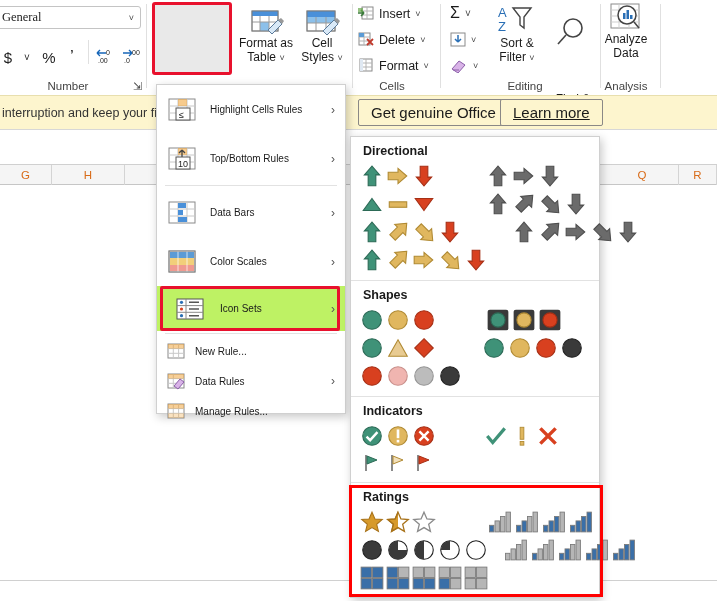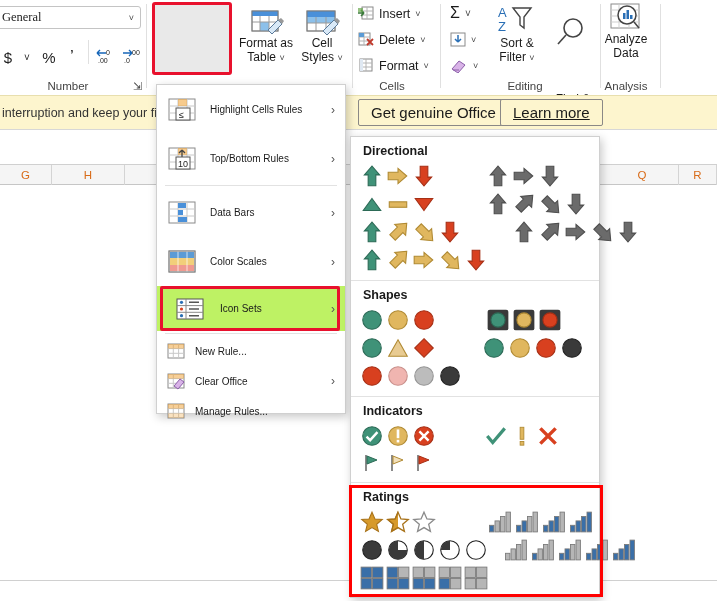--- a/index.html
+++ b/index.html
@@ -398,21 +398,21 @@
     <span class="marrow"></span>
   </div>
 
   <div class="mi small">
     <svg width="20" height="18" viewBox="0 0 20 18">
       <rect x="2" y="2" width="16" height="14" fill="#fff" stroke="#8a8a8a"></rect>
       <path d="M2 6.6 H18 M2 11.3 H18 M7.3 2 V16" stroke="#c8c8c8"></path>
       <rect x="2" y="2" width="16" height="4.6" fill="#f0a030" opacity=".5"></rect>
       <path d="M8 14 L14 7 l4 3 l-6 7 z" fill="#d9b3e8" stroke="#8b5fa8"></path>
     </svg>
-    <span class="mtext">Clear Office</span>
+    <span class="mtext">Data Rules</span>
     <span class="marrow">›</span>
   </div>
 
   <div class="mi small">
     <svg width="20" height="18" viewBox="0 0 20 18">
       <rect x="2" y="2" width="16" height="14" fill="#fff" stroke="#8a8a8a"></rect>
       <path d="M2 6.6 H18 M2 11.3 H18 M7.3 2 V16 M12.6 2 V16" stroke="#c8c8c8"></path>
       <rect x="2" y="2" width="16" height="4.6" fill="#f0a030" opacity=".5"></rect>
       <rect x="2" y="11.3" width="16" height="4.7" fill="#f0a030" opacity=".3"></rect>
     </svg>

